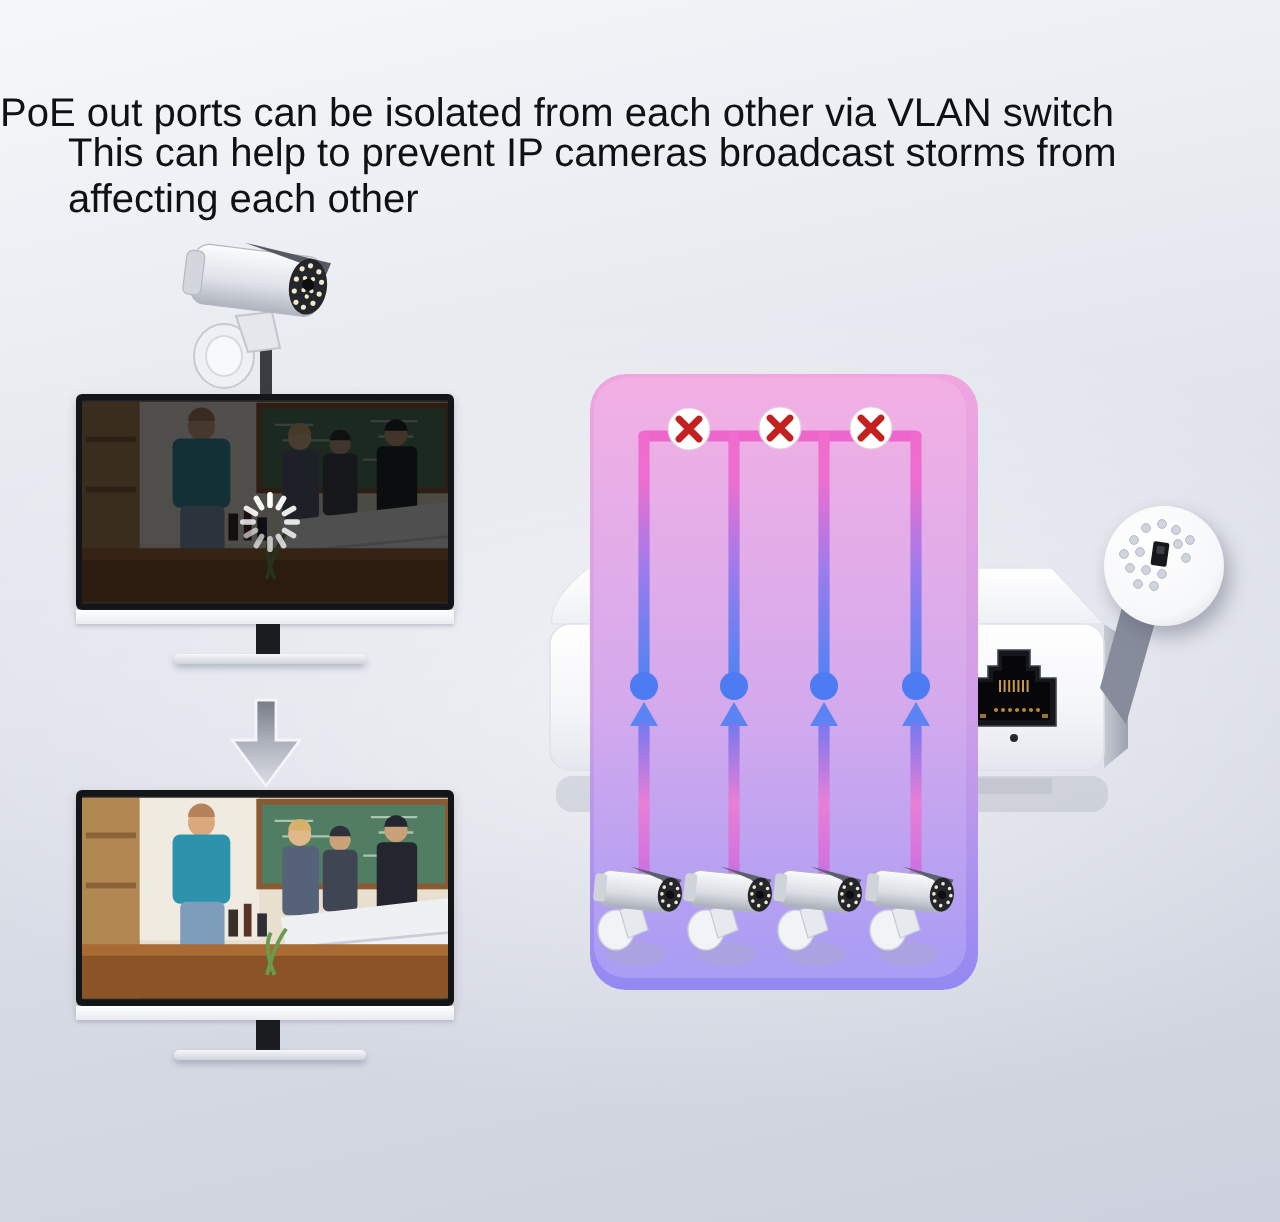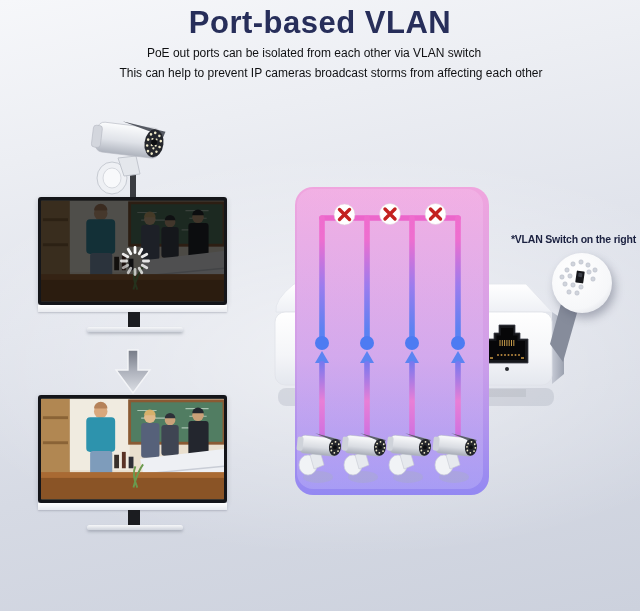--- a/index.html
+++ b/index.html
@@ -6,21 +6,21 @@
   .stage{
     position:relative;width:640px;height:611px;overflow:hidden;
     font-family:"Liberation Sans", sans-serif;
     background:
       radial-gradient(120% 60% at 55% 58%, rgba(255,255,255,0.55) 0%, rgba(255,255,255,0) 55%),
       linear-gradient(168deg,#f6f7fa 0%,#eceef3 22%,#e1e4ec 45%,#d6dae4 68%,#ccd1dd 100%);
   }
   .abs{position:absolute;}
   
   .title{left:0;right:0;top:5px;text-align:center;font-size:31px;font-weight:700;color:#272e5a;letter-spacing:.5px;}
-  .sub{left:0;right:12px;text-align:center;font-size:12px;color:#101113;}
+  .sub{left:0;right:12px;font-size:20px;color:#101113;}
   .sub1{top:46px;}
   .sub2{top:66px;margin-left:34px;}
   
   .bezel{background:#141519;border-radius:3px;padding:3px;box-shadow:0 2px 5px rgba(70,75,95,.25);}
   .screen{width:183px;height:102px;border-radius:1px;overflow:hidden;position:relative;background:#222;}
   .screen svg{display:block;}
   .dark-screen svg{filter:brightness(.33) saturate(.85);}
   .chin{left:38px;width:189px;height:7px;background:linear-gradient(180deg,#ffffff,#e8eaef);box-shadow:0 1px 2px rgba(120,125,140,.4);}
   .neck{left:128px;width:12px;height:15px;background:#1b1c20;}
   .base{left:87px;width:96px;height:5px;border-radius:2.5px;background:linear-gradient(180deg,#f6f7f9,#cfd3dc);box-shadow:0 2px 3px rgba(120,126,140,.45);}
@@ -33,21 +33,20 @@
   .overlay{left:0;top:0;pointer-events:none;}
   
   .note{left:500px;top:233px;width:136px;text-align:right;font-size:10.5px;font-weight:700;color:#1b2140;letter-spacing:-.2px;}
   .detail-circle{filter:drop-shadow(3px 5px 5px rgba(88,94,112,.45));}
 </style>
 </head>
 <body>
 
 <div class="stage">
 
-  <div class="abs title">Port-based VLAN</div>
   <div class="abs sub sub1">PoE out ports can be isolated from each other via VLAN switch</div>
   <div class="abs sub sub2">This can help to prevent IP cameras broadcast storms from affecting each other</div>
 
   <svg class="abs" style="left:90px;top:110px;" width="100" height="96" viewBox="0 0 100 96">
     <defs>
       <linearGradient id="camBody" x1="0" y1="0" x2="0" y2="1">
         <stop offset="0" stop-color="#fbfcfd"></stop>
           <stop offset=".55" stop-color="#dfe2e8"></stop>
           <stop offset="1" stop-color="#aeb3bd"></stop>
       </linearGradient>
@@ -345,21 +344,20 @@
           <circle cx="39" cy="17" r="2" fill="#0d0e11"></circle>
         </g>
       </g>
     </defs>
     <use href="#minicam" x="6" y="4"></use>
     <use href="#minicam" x="51" y="4"></use>
     <use href="#minicam" x="96" y="4"></use>
     <use href="#minicam" x="142" y="4"></use>
   </svg>
 
-  <div class="abs note">*VLAN Switch on the right</div>
 
   <svg class="abs detail-circle" style="left:549px;top:251px;" width="68" height="68" viewBox="0 0 68 68">
     <defs>
       <radialGradient id="ball" cx=".38" cy=".32" r=".85">
         <stop offset="0" stop-color="#ffffff"></stop>
           <stop offset=".72" stop-color="#f6f7f9"></stop>
           <stop offset="1" stop-color="#d9dce3"></stop>
       </radialGradient>
     </defs>
     <circle cx="33" cy="32" r="30" fill="url(#ball)"></circle>

